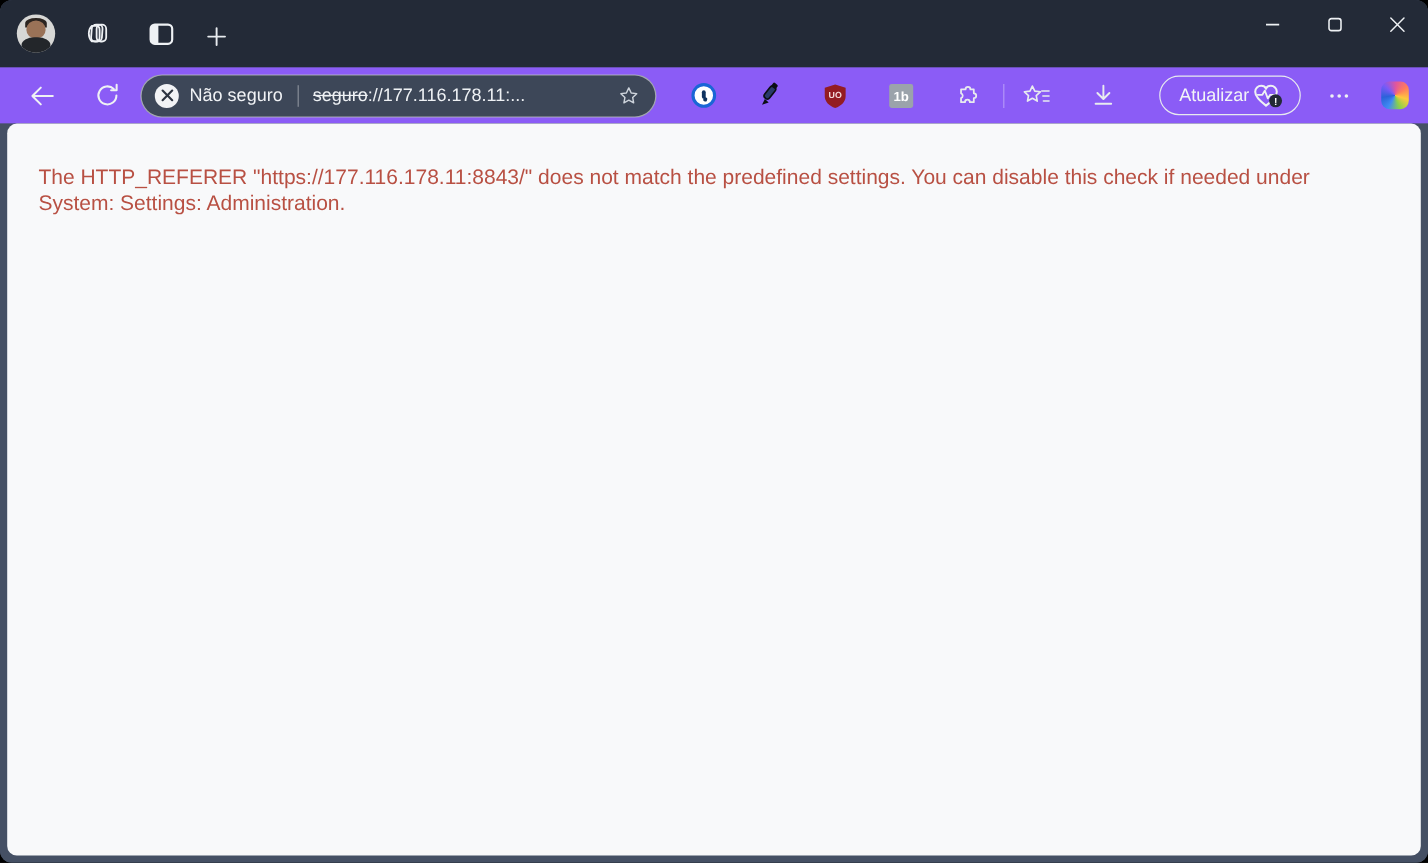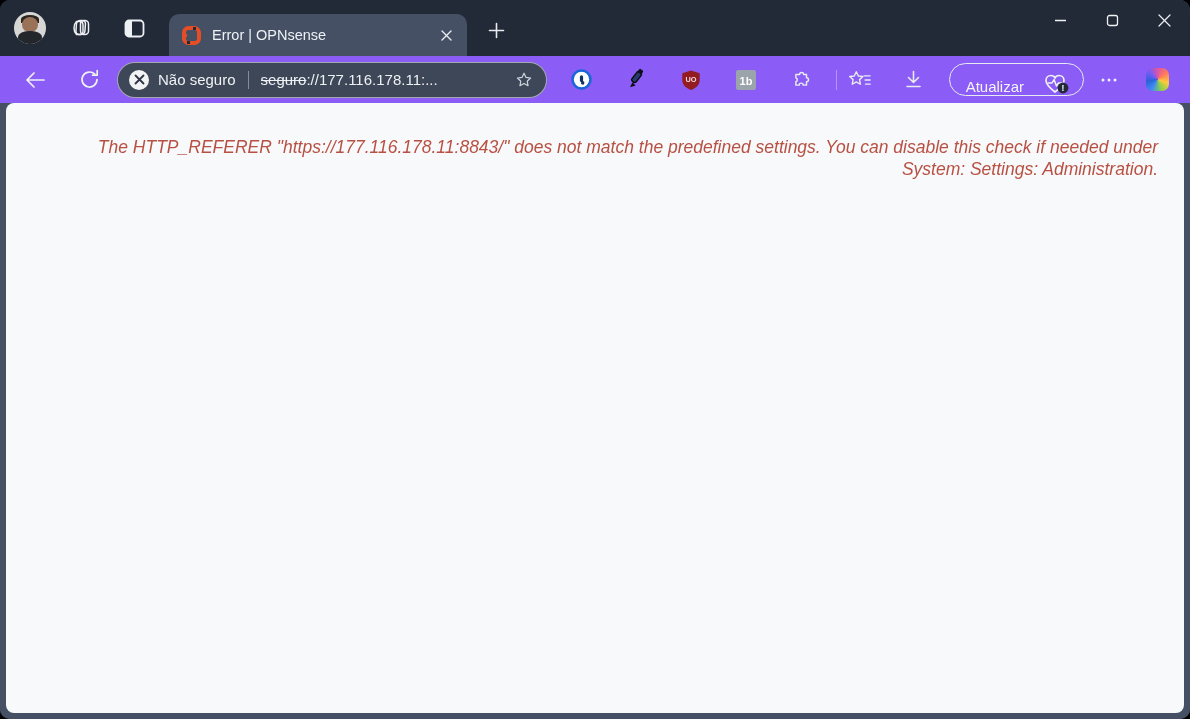--- a/index.html
+++ b/index.html
@@ -79,50 +79,49 @@
     width:20px; height:20px; border-radius:50%; background:#f2f3f5;
     display:flex; align-items:center; justify-content:center; flex:0 0 auto;
   }
   .notsecure-label { color:#f0f2f5; font-size:15px; margin-left:9px; white-space:nowrap; }
   .ab-divider { width:1px; height:18px; background:rgba(255,255,255,.38); margin:0 12px; flex:0 0 auto; }
   .url-text { color:#eef1f4; font-size:15px; white-space:nowrap; overflow:hidden; flex:1 1 auto; }
   .url-text .scheme { text-decoration:line-through; }
   .ab-star { margin-left:auto; margin-right:9px; width:26px; height:26px; display:flex; align-items:center; justify-content:center; border-radius:50%; cursor:pointer; flex:0 0 auto; }
 
   .ext-btn {
-    width:32px; height:32px; border-radius:6px; display:flex; align-items:center; 
+    width:32px; height:32px; border-radius:6px; display:flex; align-items:center; justify-content:center;
     cursor:pointer; flex:0 0 auto;
   }
   .ml24 { margin-left:23px; }
   .toolbar-divider { width:1px; height:20px; background:rgba(255,255,255,.35); margin-left:14px; flex:0 0 auto; }
 
   .update-btn {
     margin-left:17px; height:33px; padding:0 13px 0 16px; border-radius:17px;
     border:1.6px solid #e7eaef; color:#f2f4f7; font-size:15px;
-    display:flex; align-items:flex-end; gap:20px; cursor:pointer; flex:0 0 auto; background:transparent;
+    display:flex; align-items:center; gap:3px; cursor:pointer; flex:0 0 auto; background:transparent;
   }
 
   .copilot-btn { margin-left:14px; margin-right:2px; }
   .copilot-blob {
     width:23px; height:23px; border-radius:7px;
     background:conic-gradient(from 210deg, #3f8cf3, #2b62d9, #7a5af8, #e0569f, #ff7d5c, #ffc83d, #8bd14a, #3f8cf3);
   }
 
   
   .content-frame {
     flex:1 1 auto; background:#455064; padding:0 6px 6px 6px; min-height:0;
   }
   .page {
     width:100%; height:100%; background:#f8f9fa; border-radius:8px; overflow:hidden;
   }
   .error-message {
     margin:33px auto 0 auto; max-width:1126px;
-    text-align:right; color:#b85043; font-size:17.5px; line-height:1.28;
+    text-align:left; color:#b85043; font-size:17.5px; line-height:1.28;
     font-family:"Liberation Sans", sans-serif;
-    font-style:italic;
   }
 
   svg { display:block; }
 </style>
 </head>
 <body>
 
 <div class="window">
 
   <div class="titlebar">
@@ -145,36 +144,20 @@
 
     <div class="tb-iconbtn layout-btn">
       <span>
         <svg width="23" height="23" viewBox="0 0 23 23">
           <rect x="2.5" y="3.5" width="18" height="16" rx="3.5" fill="none" stroke="#eef1f4" stroke-width="1.8"></rect>
           <path d="M6 3.5 h3 v16 h-3 a3.5 3.5 0 0 1 -3.5 -3.5 v-9 a3.5 3.5 0 0 1 3.5 -3.5 z" fill="#eef1f4"></path>
         </svg>
       </span>
     </div>
 
-    <div class="tab">
-      <span class="tab-favicon">
-        <svg width="19" height="19" viewBox="0 0 19 19">
-          <rect x="2" y="2" width="15" height="15" rx="4.5" fill="none" stroke="#e44d26" stroke-width="4"></rect>
-          <rect x="1" y="8" width="4" height="3" fill="#e44d26"></rect>
-          <rect x="11" y="1" width="3" height="3" fill="#232a37"></rect>
-          <rect x="5" y="15" width="3" height="3" fill="#232a37"></rect>
-        </svg>
-      </span>
-      <span class="tab-title">Error | OPNsense</span>
-      <span class="tab-close">
-        <svg width="11" height="11" viewBox="0 0 11 11" stroke="#e8ebef" stroke-width="1.4" stroke-linecap="round">
-          <path d="M1 1 L10 10 M10 1 L1 10"></path>
-        </svg>
-      </span>
-    </div>
 
     <div class="tb-iconbtn newtab-btn">
       <span>
         <svg width="17" height="17" viewBox="0 0 17 17" stroke="#e8ebef" stroke-width="1.6" stroke-linecap="round">
           <path d="M8.5 1.5 V15.5 M1.5 8.5 H15.5"></path>
         </svg>
       </span>
     </div>
 
     <div class="win-controls">

